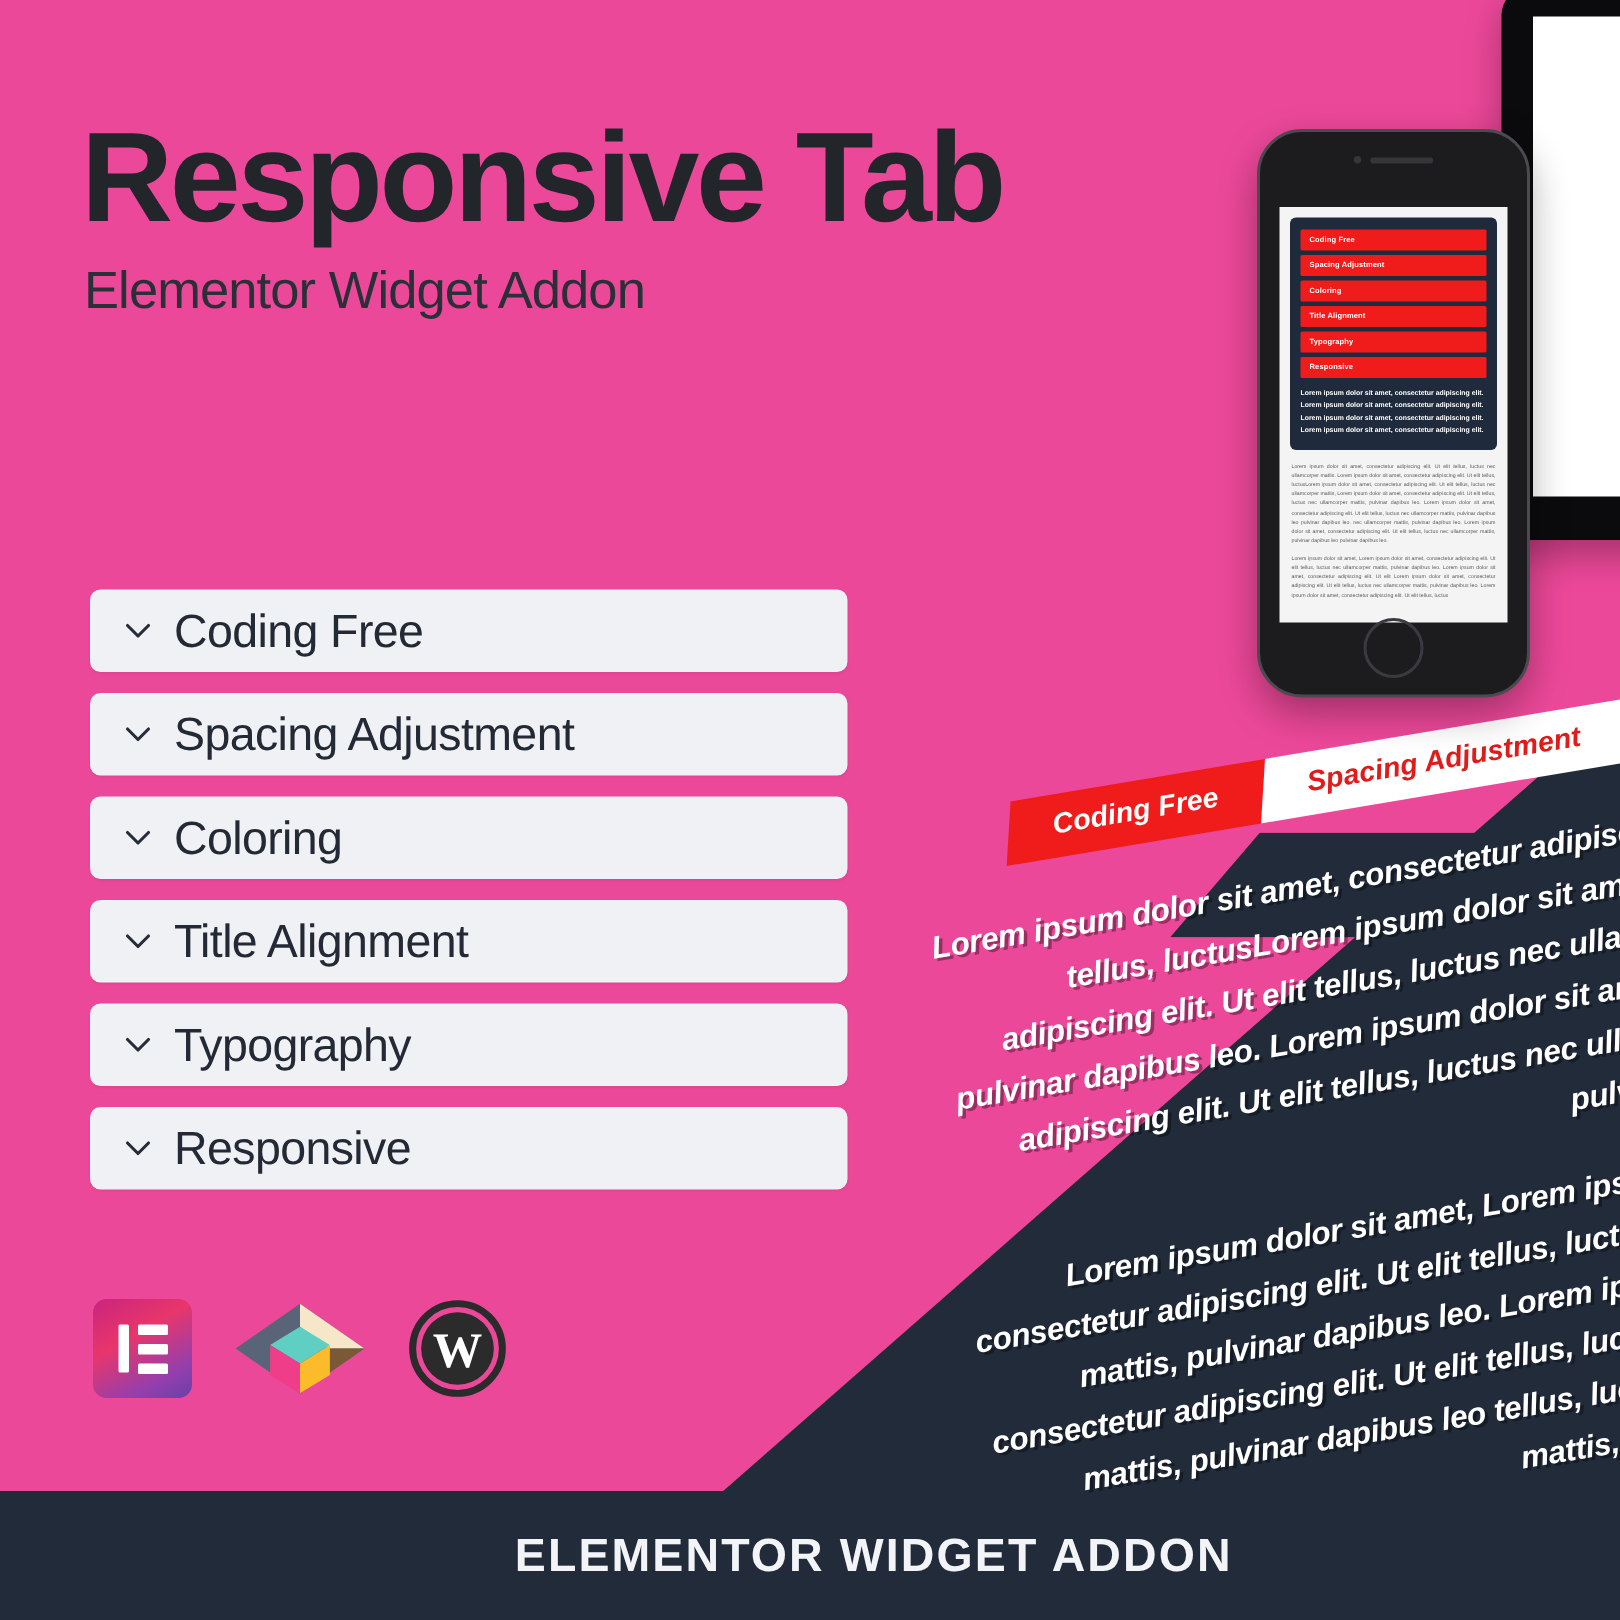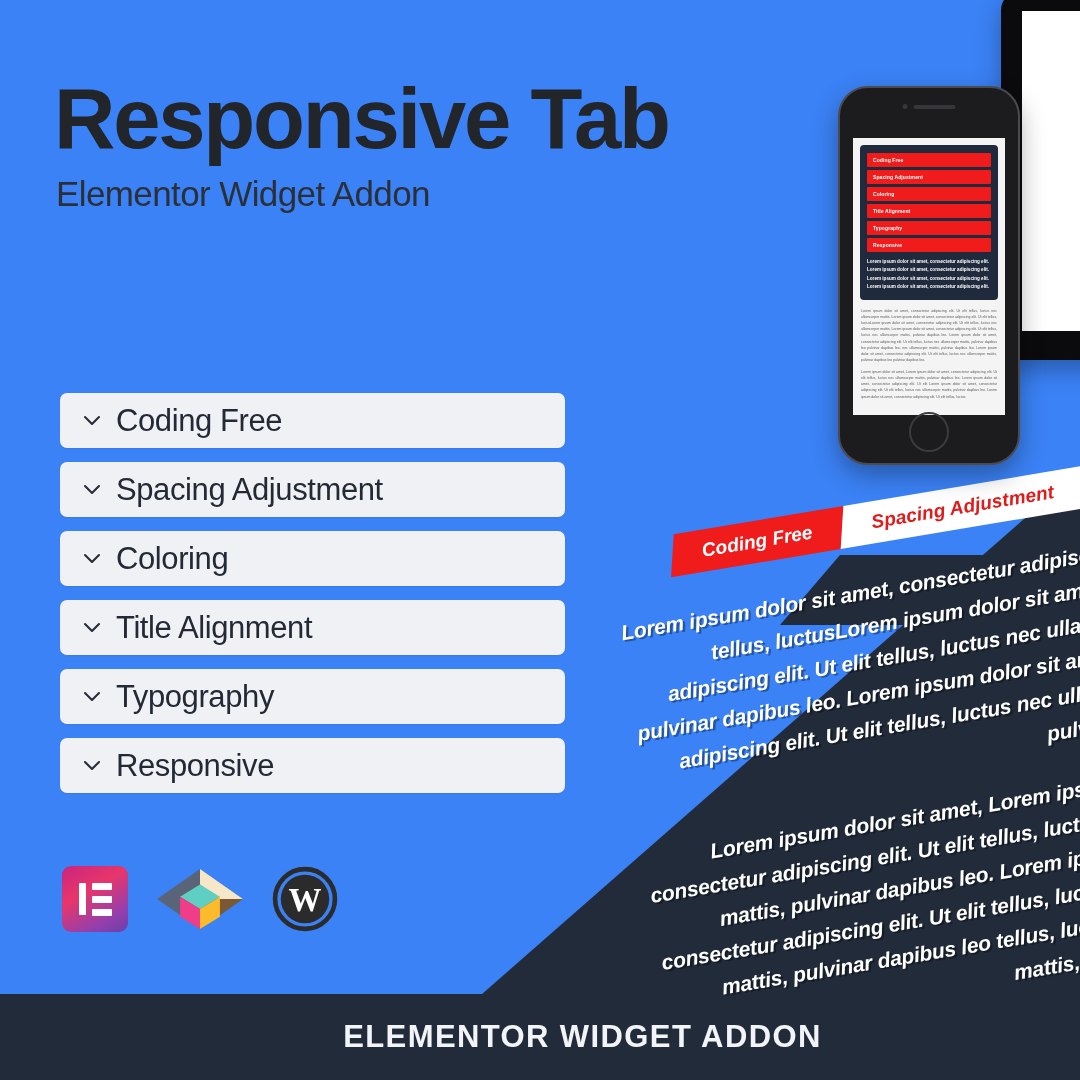--- a/index.html
+++ b/index.html
@@ -5,21 +5,21 @@
 <style>
   html, body {
     margin: 0; padding: 0;
     background: #ffffff;
   }
   body { font-family: "Liberation Sans", sans-serif; }
 
   .poster {
     position: relative;
     width: 1080px; height: 1080px;
-    background: #3b82f6;
+    background: #ec4899;
     overflow: hidden;
   }
 
   
   .dark-band {
     position: absolute;
     left: 0; bottom: 0;
     width: 1080px; height: 86px;
     background: #222b3a;
     z-index: 2;

